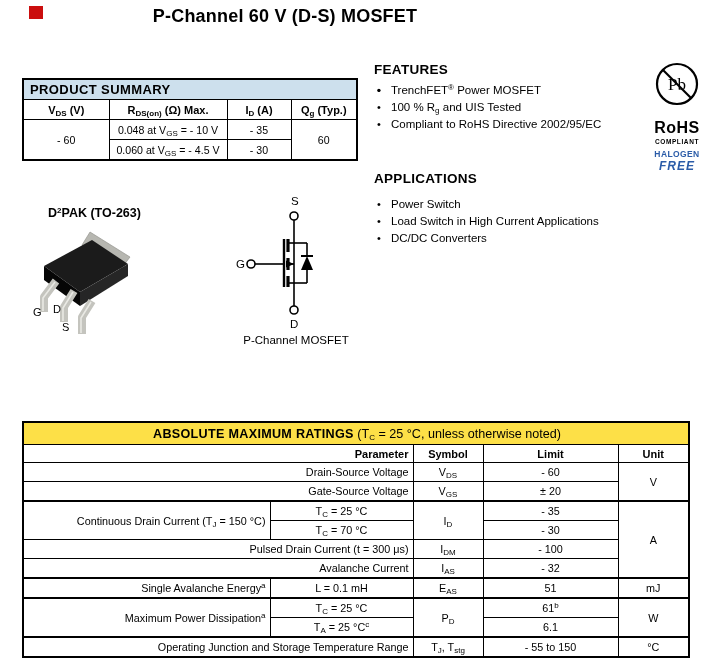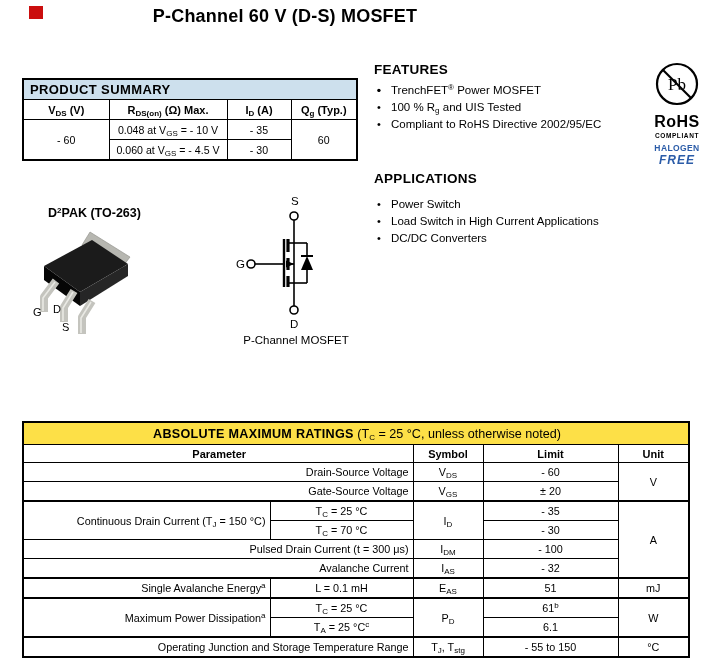--- a/index.html
+++ b/index.html
@@ -28,42 +28,42 @@
     background:#cde0ed; text-align:left; font-size:13px; font-weight:bold;
     height:19px; padding-left:6px; letter-spacing:0.4px;
   }
   .ps-table th.col { font-size:11px; font-weight:bold; text-align:center; height:19px; }
   .ps-table td { font-size:10.6px; text-align:center; height:19px; }
 
   .amr-table { left:22px; top:421px; width:666px; border:2px solid #000; }
   .amr-table td.bar { background:#fde047; height:21px; font-size:12.6px; padding-left:6px; }
   .amr-table td.bar .bold { font-weight:bold; letter-spacing:0.3px; }
   .amr-table th { font-size:11px; font-weight:bold; height:17px; text-align:center; }
-  .amr-table th.p { text-align:center; padding-left:6px; }
+  .amr-table th.p { text-align:right; padding-left:6px; }
   .amr-table td { font-size:10.8px; text-align:center; height:18px; }
   .amr-table td.p { text-align:right; padding-left:6px;margin-top:20px; }
   tr.grp > td, tr.grp > th { border-top-width:2px; }
 
   sub { font-size:8px; line-height:0; vertical-align:-0.25em; }
   sup { font-size:8px; line-height:0; vertical-align:0.5em; }
 
   
   .sec-heading { font-size:13.5px; font-weight:bold; letter-spacing:0.3px; }
   .features-heading { left:374px; top:62px; }
   .features-list { left:374px; top:82px; width:272px; }
   .applications-heading { left:374px; top:171px; }
   .applications-list { left:374px; top:196px; width:280px; }
   ul.blist { list-style:none; margin:0; padding:0; }
   ul.blist li { position:relative; padding-left:17px; font-size:11.5px; line-height:17px; }
   ul.blist li .blt { position:absolute; left:3px; top:0; font-size:11px; }
   ul.blist li.bold { font-weight:bold; }
 
   
   .badge { left:645px; top:60px; width:64px; text-align:center; }
-  .badge .rohs { font-size:16px; font-weight:bold; letter-spacing:0.5px; margin-top:1px; }
+  .badge .rohs { font-size:16px; font-weight:bold; letter-spacing:0.5px; margin-top:7px; }
   .badge .compliant { font-size:6.5px; font-weight:bold; letter-spacing:0.6px; margin-top:1px; }
   .badge .halogen { font-size:8.5px; font-weight:bold; color:#2b5ca8; margin-top:4px; letter-spacing:0.4px; }
   .badge .free { font-size:12px; font-weight:bold; font-style:italic; color:#2b5ca8; letter-spacing:1px; }
 
   
   .pkg-label { left:48px; top:206px; font-size:12.5px; font-weight:bold; }
   .pkg-svg { left:28px; top:226px; }
   .pkg-svg text { font-size:11px; fill:#000; font-family:"Liberation Sans",sans-serif; }
 
   

